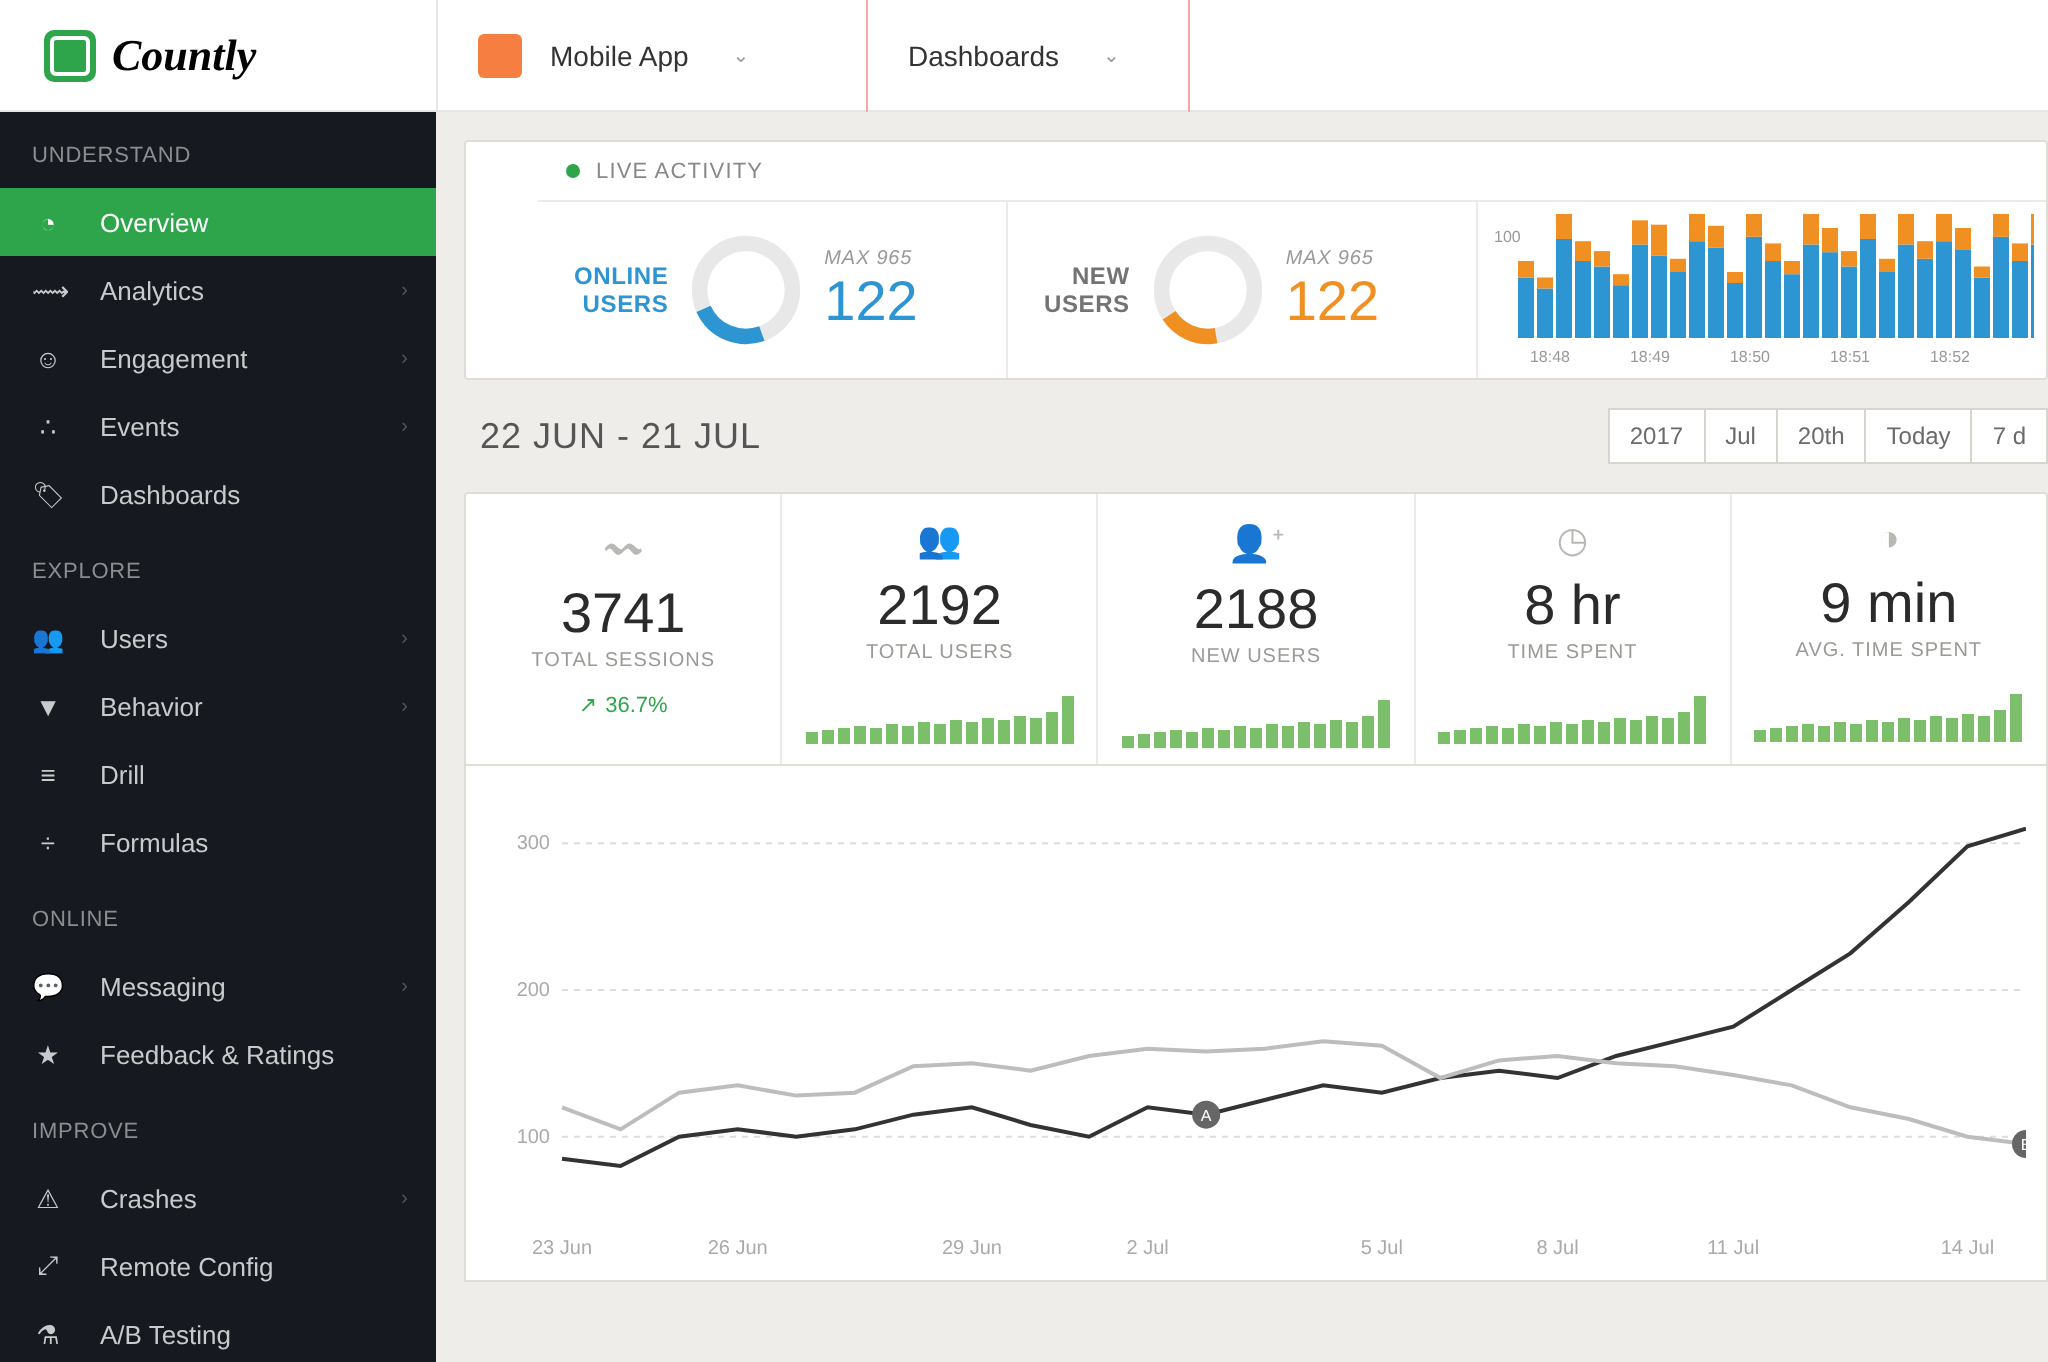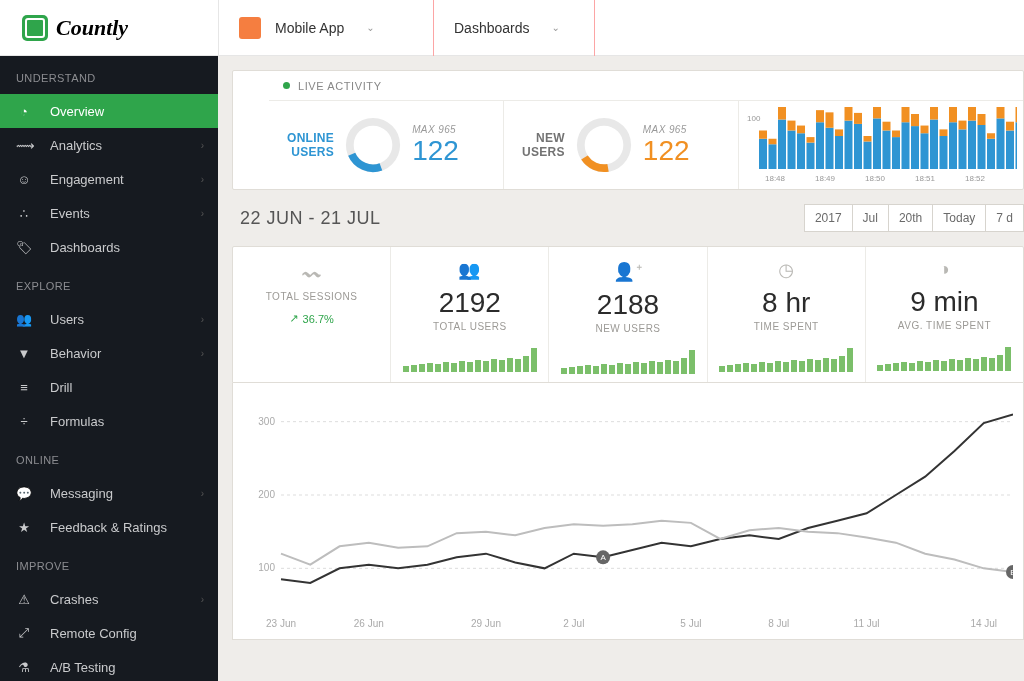--- a/index.html
+++ b/index.html
@@ -269,20 +269,21 @@
           <div class="range-btn">20th</div>
           <div class="range-btn">Today</div>
           <div class="range-btn">7 d</div>
         </div>
     </div>
 
     <div style="display:flex;flex-direction:column;">
       <div class="metrics-row" id="metrics-row">
           <div class="metric-card">
             <div class="metric-icon">〰</div>
+    <div class="metric-val">3741</div>
     <div class="metric-lbl">TOTAL SESSIONS</div>
     <div class="trend"><span>↗</span>36.7%</div>
           </div>
           <div class="metric-card">
             <div class="metric-icon">👥</div>
     <div class="metric-val">2192</div>
     <div class="metric-lbl">TOTAL USERS</div>
     <div class="spark">
               <div class="bar" style="height:6px"></div>
               <div class="bar" style="height:7px"></div>

